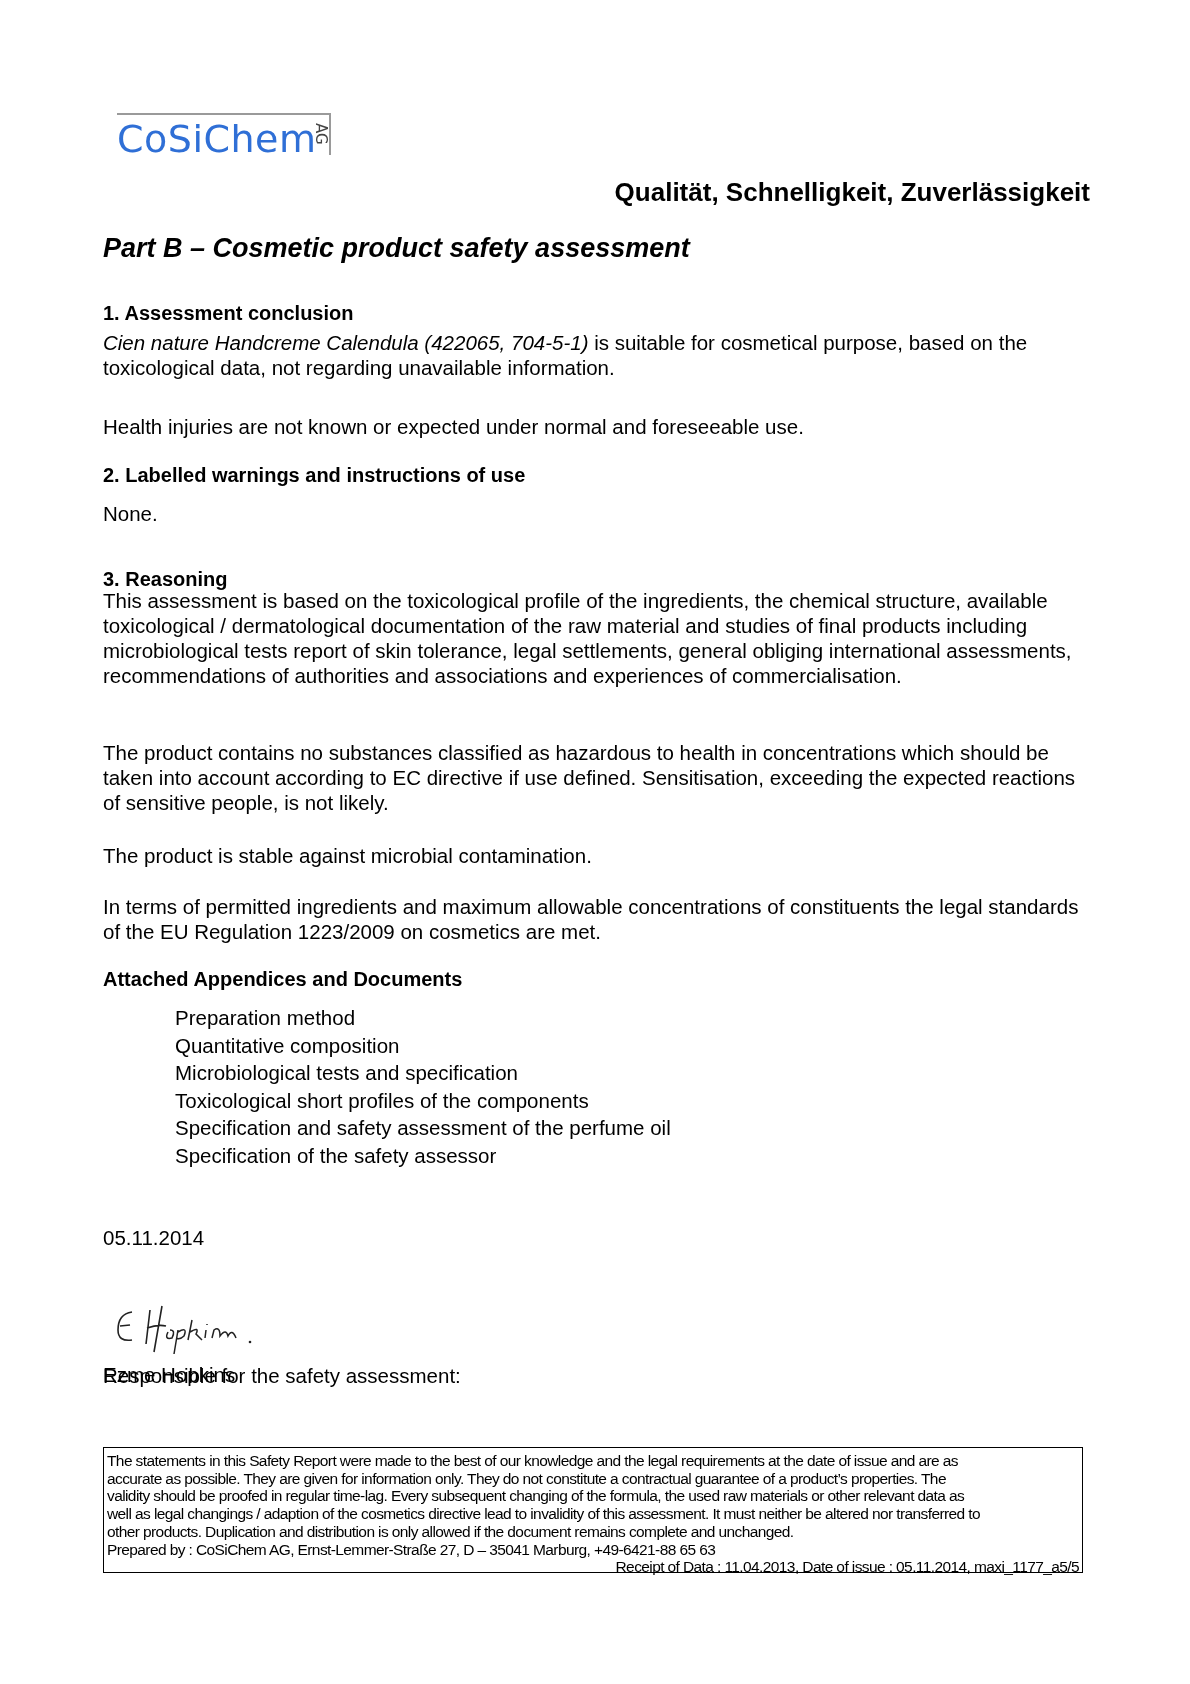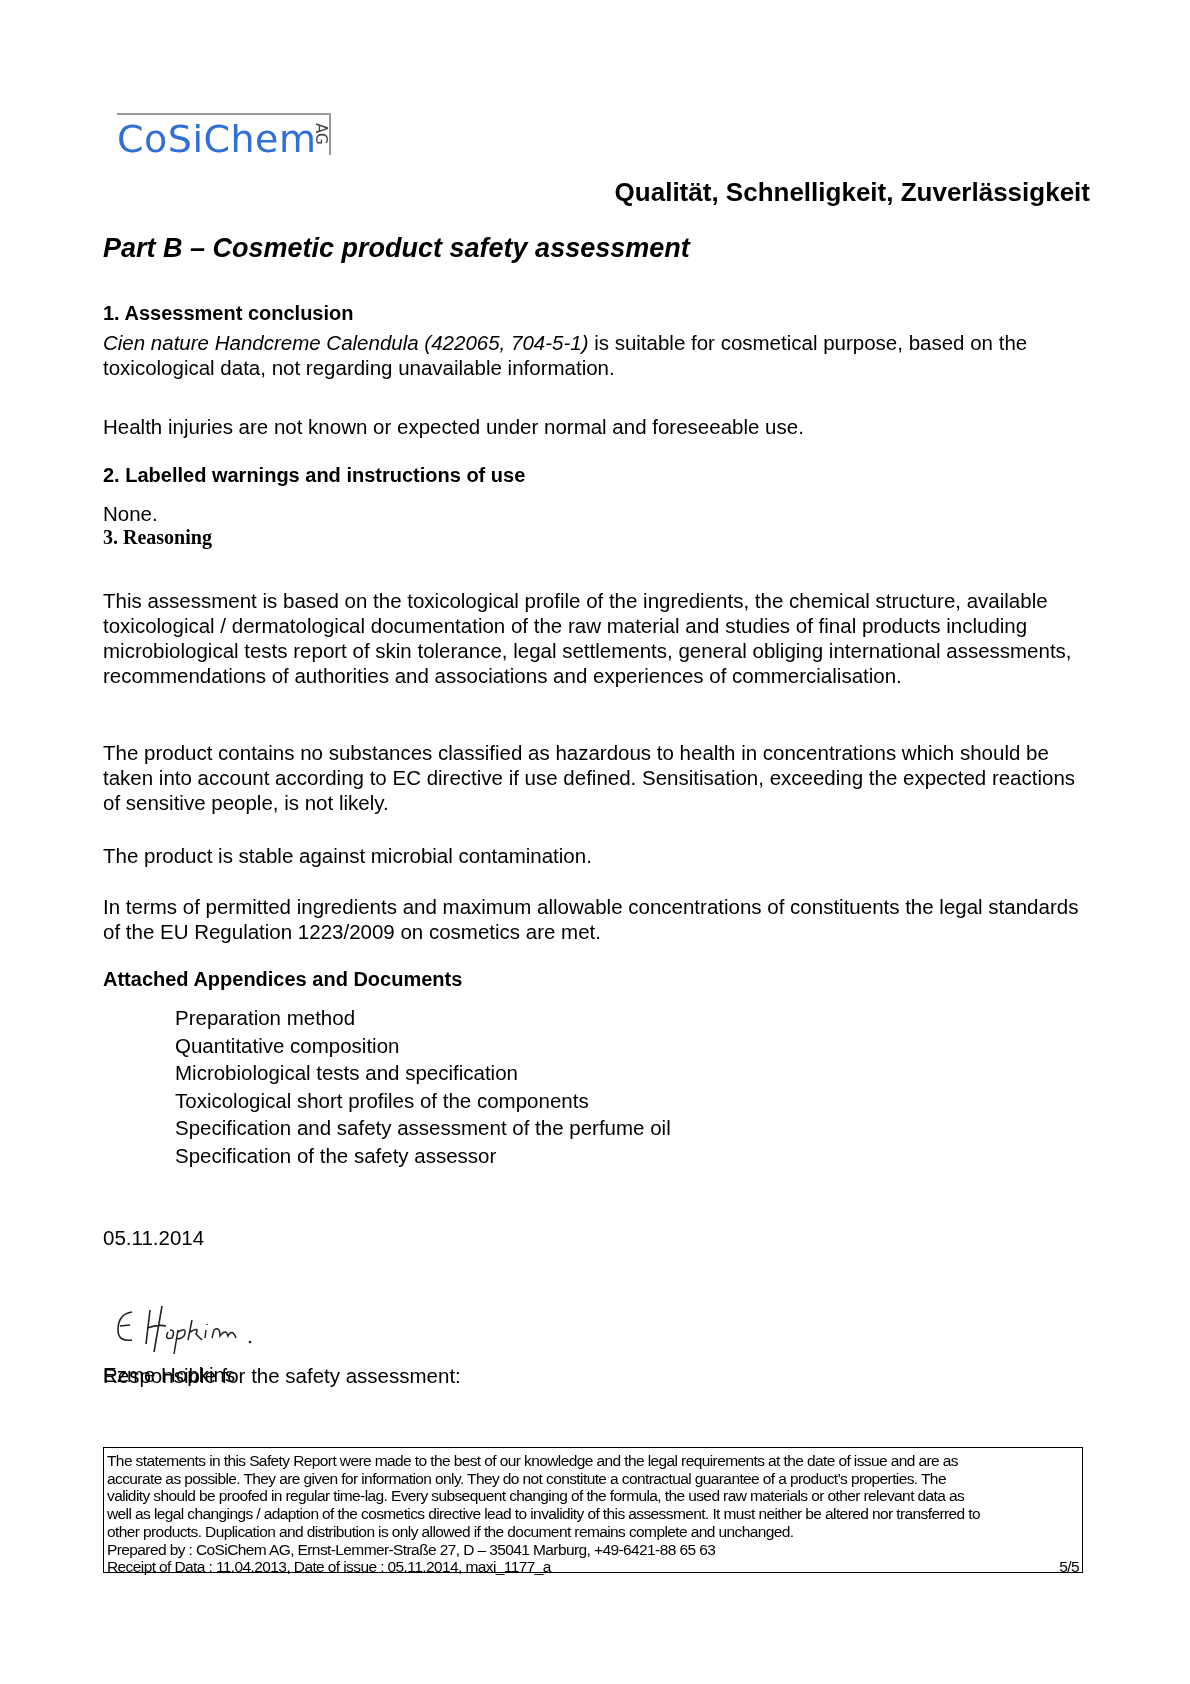--- a/index.html
+++ b/index.html
@@ -10,21 +10,21 @@
     .logo-text { position: absolute; left: 2px; top: 4px; font-size: 38px; color: #2f6fd6; letter-spacing: 0.5px; font-family: "DejaVu Sans", sans-serif; }
     .logo-ag { position: absolute; left: 215px; top: 10px; font-size: 15px; color: #444; transform: rotate(90deg); transform-origin: left top; font-family: "DejaVu Sans", sans-serif; }
     .slogan { right: 100px; top: 177px; font-size: 26px; font-weight: bold; }
     .title { left: 103px; top: 233px; font-size: 27px; font-weight: bold; font-style: italic; }
     .h { left: 103px; font-size: 20px; font-weight: bold; }
     .p { left: 103px; width: 990px; font-size: 20.5px; line-height: 25px; }
     .list { left: 175px; font-size: 20.5px; line-height: 27.5px; }
     .list div { white-space: nowrap; }
     .sig { left: 110px; top: 1300px; width: 180px; height: 55px; }
     .footer { left: 103px; top: 1447px; width: 980px; height: 126px; border: 1.5px solid #000; font-size: 15.5px; line-height: 17.7px; letter-spacing: -0.6px; padding: 4px 3px; box-sizing: border-box; }
-    .footer .row { display: flex; justify-content: space-between; }
+    .footer .row { display: flex; justify-content: flex-end; }
   </style>
 </head>
 <body>
 
 <div class="abs logo">
   <div class="logo-box"></div>
   <span class="logo-text">CoSiChem</span>
   <span class="logo-ag">AG</span>
 </div>
 
@@ -32,21 +32,21 @@
 
 <div class="abs title">Part B – Cosmetic product safety assessment</div>
 
 <div class="abs h" style="top:302px;">1. Assessment conclusion</div>
 <div class="abs p" style="top:330px;"><i>Cien nature Handcreme Calendula (422065, 704-5-1)</i><span> is suitable for cosmetical purpose, based on the toxicological data, not regarding unavailable information.</span></div>
 <div class="abs p" style="top:414px;">Health injuries are not known or expected under normal and foreseeable use.</div>
 
 <div class="abs h" style="top:464px;">2. Labelled warnings and instructions of use</div>
 <div class="abs p" style="top:501px;">None.</div>
 
-<div class="abs h" style="top:526px;font-family:Liberation Serif, serif;">3. Reasoning</div>
+<div class="abs h" style="top:568px;">3. Reasoning</div>
 <div class="abs p" style="top:588px;">This assessment is based on the toxicological profile of the ingredients, the chemical structure, available toxicological / dermatological documentation of the raw material and studies of final products including microbiological tests report of skin tolerance,  legal settlements, general obliging international assessments, recommendations of authorities and associations and experiences of commercialisation.</div>
 <div class="abs p" style="top:740px;">The product contains no substances classified as hazardous to health in concentrations which should be taken into account according to EC directive if use defined. Sensitisation, exceeding the expected reactions of sensitive people, is not likely.</div>
 <div class="abs p" style="top:843px;">The product is stable against microbial contamination.</div>
 <div class="abs p" style="top:894px;">In terms of permitted ingredients and maximum allowable concentrations of constituents the legal standards of the EU Regulation 1223/2009 on cosmetics are met.</div>
 
 <div class="abs h" style="top:968px;">Attached Appendices and Documents</div>
 <div class="abs list" style="top:1004px;">
   <div>Preparation method</div>
   <div>Quantitative composition</div>
   <div>Microbiological tests and specification</div>

